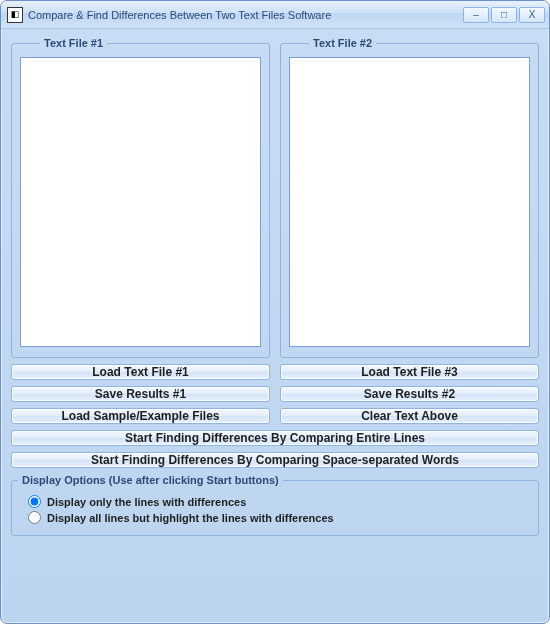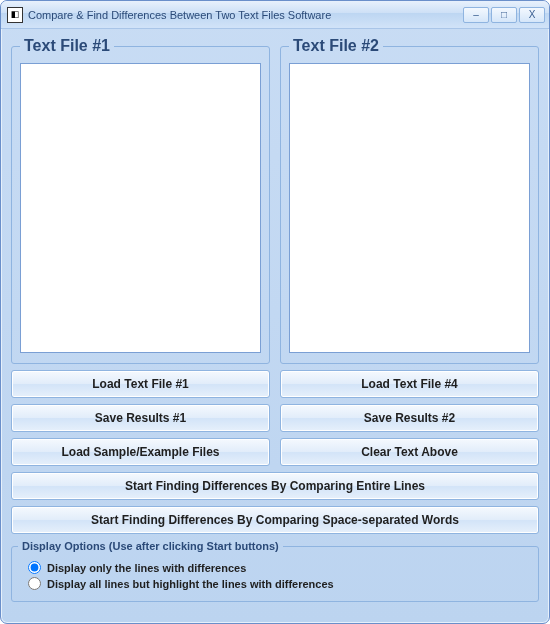--- a/index.html
+++ b/index.html
@@ -70,39 +70,39 @@
 }
 .row { display: flex; gap: 10px; }
 .col { flex: 1; display: flex; flex-direction: column; }
 fieldset.group {
   border: 1px solid #8fb4e0;
   border-radius: 3px;
   padding: 8px 8px 8px 8px;
   position: relative;
 }
 fieldset.group > legend {
-  font-size: 16px;
+  font-size: 11px;
   font-weight: bold;
   color: #2b4a78;
   padding: 0 4px;
-  margin-left: 0;
+  margin-left: 20px;
 }
 .textbox {
   width: 100%;
   height: 290px;
   border: 1px solid #7a9fd4;
   background: #fff;
   resize: none;
   outline: none;
   font-family: Tahoma, Arial, sans-serif;
   font-size: 11px;
   padding: 2px 3px;
 }
 .btn {
-  height: 28px;
+  height: 16px;
   background: linear-gradient(to bottom, #f5f9fe 0%, #e2edfa 48%, #d3e4f8 52%, #e6f0fb 100%);
   border: 1px solid #8fb4e0;
   border-radius: 3px;
   font-size: 12px;
   font-weight: bold;
   color: #1f1f1f;
   cursor: pointer;
   box-shadow: inset 0 0 0 1px #fff;
   font-family: Tahoma, Arial, sans-serif;
 }
@@ -165,21 +165,21 @@
       <div class="col">
         <fieldset class="group">
           <legend>Text File #2</legend>
           <textarea class="textbox" style=""></textarea>
         </fieldset>
       </div>
     </div>
 
     <div class="btn-row">
       <button class="btn">Load Text File #1</button>
-      <button class="btn">Load Text File #4</button>
+      <button class="btn">Load Text File #3</button>
     </div>
 
     <div class="btn-row">
       <button class="btn">Save Results #1</button>
       <button class="btn">Save Results #2</button>
     </div>
 
     <div class="btn-row">
       <button class="btn">Load Sample/Example Files</button>
       <button class="btn">Clear Text Above</button>

